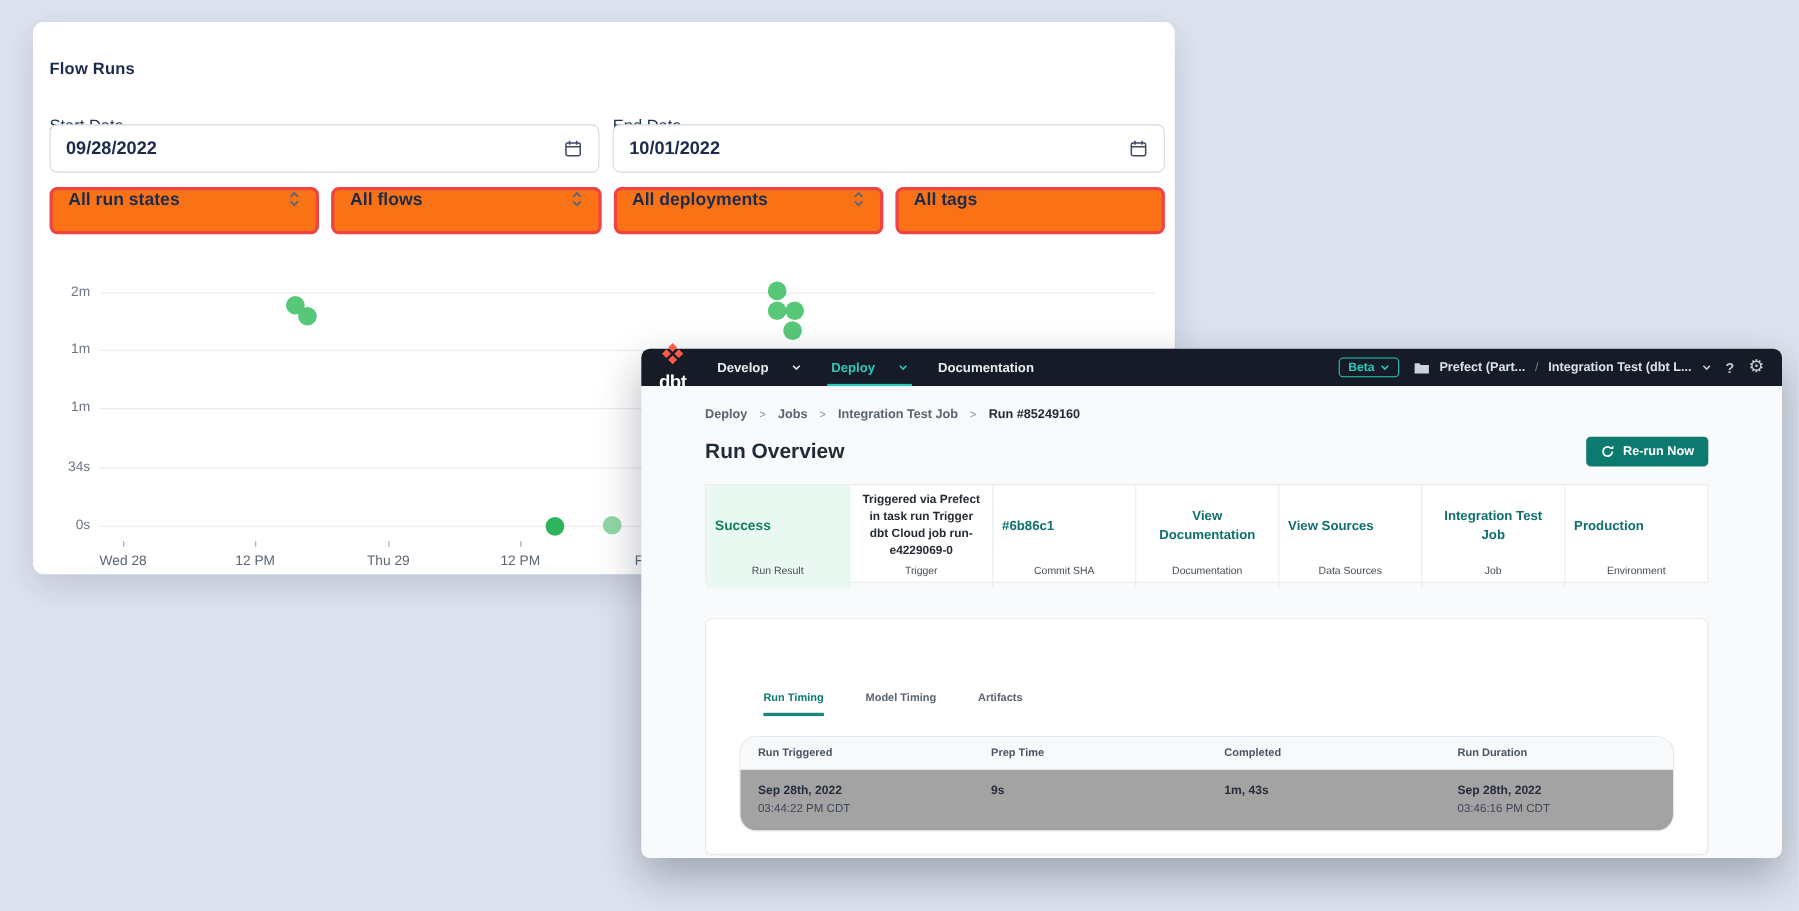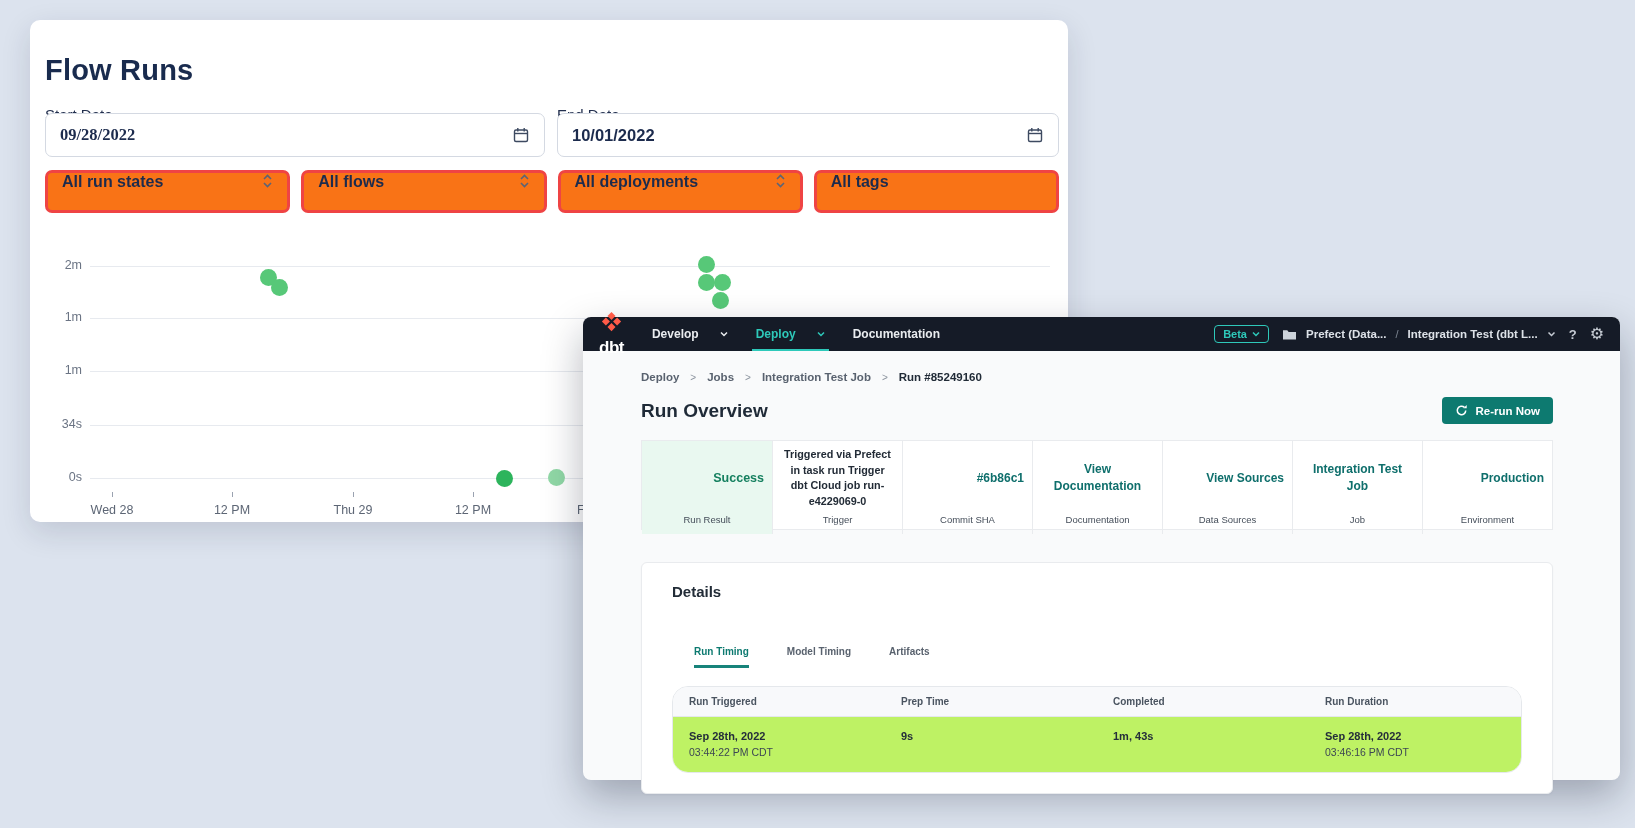--- a/index.html
+++ b/index.html
@@ -12,21 +12,21 @@
   .window { position: absolute; background: #fff; }
 
   
   .prefect-window {
     left: 30px; top: 20px; width: 1038px; height: 502px;
     border-radius: 10px;
     box-shadow: 0 10px 30px rgba(20,30,60,.14);
   }
   .pf-title {
     position: absolute; left: 15px; top: 34px;
-    font-size: 29px; font-weight: 700; color: #192b4e; letter-spacing: .2px;
+    font-size: 15px; font-weight: 700; color: #192b4e; letter-spacing: .2px;
   }
   .pf-date-label { position: absolute; top: 86px; font-size: 15px; color: #222f4e; }
   .pf-input {
     position: absolute; top: 93px; height: 44px;
     border: 1px solid #d4d9e2; border-radius: 7px; background: #fff;
     display: flex; align-items: center; justify-content: space-between;
     padding: 0 14px; cursor: text;
   }
   .pf-input .val { font-size: 16.5px; font-weight: 600; color: #1c2b4d; }
   .pf-filter-row { position: absolute; left: 15px; top: 150px; width: 1014px; display: flex; gap: 11px; }
@@ -97,21 +97,21 @@
   .rerun-btn {
     background: #0d7a70; color: #fff; border: none; border-radius: 4px;
     font-family: inherit; font-size: 11.5px; font-weight: 700;
     padding: 7px 13px; display: flex; align-items: center; gap: 7px; cursor: pointer;
   }
 
   .status-cards {
     margin-top: 16px; display: grid; grid-template-columns: repeat(7, 1fr);
     background: #fff; border: 1px solid #e9ebee; height: 90px;
   }
-  .status-card { position: relative; border-left: 1px solid #e9ebee; display: flex; align-items: center; justify-content: flex-end; padding: 6px 8px 24px; cursor: pointer; }
+  .status-card { position: relative; border-left: 1px solid #e9ebee; display: flex; align-items: center; justify-content: flex-start; padding: 6px 8px 24px; cursor: pointer; }
   .status-card:first-child { border-left: none; }
   .status-card .main {
     font-size: 12px; font-weight: 700; color: #0f6f6c; text-align: center; line-height: 1.4;
   }
   .status-card.success { background: #e9f8f0; }
   .status-card.success .main { color: #15805f; font-size: 12.5px; }
   .status-card.trigger .main { color: #222b36; font-size: 10.8px; line-height: 1.45; }
   .status-card .sub {
     position: absolute; bottom: 9px; left: 0; width: 100%; text-align: center;
     font-size: 9.5px; font-weight: 400; color: #454e5a;
@@ -122,34 +122,34 @@
     padding: 20px 30px 20px; box-shadow: 0 1px 2px rgba(16,24,40,.04);
   }
   .details-title { font-size: 15px; font-weight: 700; color: #222c37; }
   .tabs { margin-top: 14px; margin-left: 22px; display: flex; gap: 38px; }
   .tab { font-size: 10px; font-weight: 600; color: #59626e; padding-bottom: 8px; cursor: pointer; margin-top: 32px; }
   .tab.active { color: #0d7a70; font-weight: 700; border-bottom: 3px solid #17837a; }
 
   .timing-table { margin-top: 18px; border: 1px solid #e5e8ec; border-radius: 16px; overflow: hidden; }
   .t-head { display: grid; grid-template-columns: repeat(4, 1fr); background: #f8f9fb; border-bottom: 1px solid #e5e8ec; }
   .t-head .th { padding: 9px 16px; font-size: 10px; font-weight: 700; color: #4a5460; cursor: default; }
-  .t-row { display: grid; grid-template-columns: repeat(4, 1fr); background: #bef264; }
+  .t-row { display: grid; grid-template-columns: repeat(4, 1fr); background: #a3a3a3; }
   .t-row .td { padding: 11px 16px 12px; font-size: 11px; font-weight: 600; color: #242e3a; line-height: 1.5; }
   .t-row .td .l2 { font-weight: 400; font-size: 10.5px; color: #3c4document; color: #3d4754; }
 
   .icon-svg { display: block; }
 </style>
 </head>
 <body>
 
 <section class="window prefect-window">
   <h1 class="pf-title">Flow Runs</h1>
 
   <label class="pf-date-label" style="left:15px;">Start Date</label>
-  <div class="pf-input" style="left:15px; width:500px;font-family:Liberation Serif, serif;">
+  <div class="pf-input" style="left:15px; width:500px;">
     <span class="val">09/28/2022</span>
     <svg class="icon-svg" width="18" height="18" viewBox="0 0 18 18" fill="none" stroke="#3d4a61" stroke-width="1.4">
       <rect x="2.5" y="4" width="13" height="11.5" rx="1.5"></rect>
       <line x1="5.8" y1="2" x2="5.8" y2="5.5"></line>
       <line x1="12.2" y1="2" x2="12.2" y2="5.5"></line>
       <line x1="2.5" y1="7.5" x2="15.5" y2="7.5"></line>
     </svg>
   </div>
 
   <label class="pf-date-label" style="left:527px;">End Date</label>
@@ -255,21 +255,21 @@
       <div class="beta-chip">
         <span>Beta</span>
         <svg class="icon-svg" width="8" height="6" viewBox="0 0 8 6" fill="none" stroke="#2ec9ba" stroke-width="1.5">
             <polyline points="1,1.5 4,4.5 7,1.5"></polyline>
           </svg>
       </div>
       <div class="acct-crumb">
         <svg class="icon-svg" width="15" height="13" viewBox="0 0 16 14" fill="#ccd3da">
             <path d="M1 2.5h4.6l1.5 1.7H15v8.3H1z"></path>
           </svg>
-        <span class="txt">Prefect (Data...</span>
+        <span class="txt">Prefect (Part...</span>
         <span class="sep">/</span>
         <span class="txt">Integration Test (dbt L...</span>
         <svg class="icon-svg" width="9" height="6" viewBox="0 0 8 6" fill="none" stroke="#c6ccd4" stroke-width="1.5">
             <polyline points="1,1.5 4,4.5 7,1.5"></polyline>
           </svg>
       </div>
       <span class="nav-icon-btn">?</span>
       <span class="nav-icon-btn gear">⚙</span>
     </div>
   </nav>
@@ -322,21 +322,20 @@
             <div class="main">Integration Test Job</div>
             <div class="sub">Job</div>
           </div>
           <div class="status-card ">
             <div class="main">Production</div>
             <div class="sub">Environment</div>
           </div>
         </div>
 
       <div class="details-panel">
-        <h3 class="details-title">Details</h3>
         <div class="tabs" id="tabs">
             <div class="tab active">Run Timing</div>
             <div class="tab">Model Timing</div>
             <div class="tab">Artifacts</div>
           </div>
         <div class="timing-table">
           <div class="t-head" id="t-head">
               <div class="th">Run Triggered</div>
               <div class="th">Prep Time</div>
               <div class="th">Completed</div>

